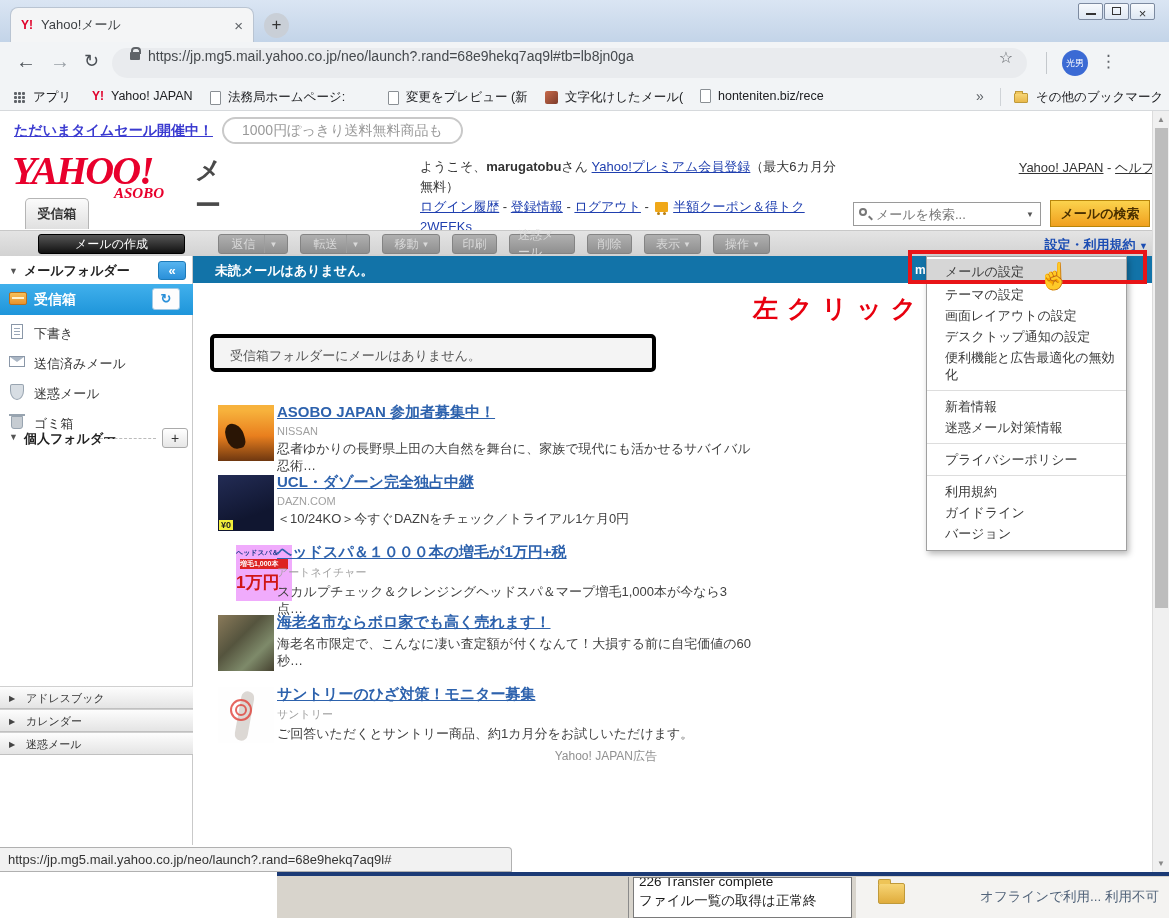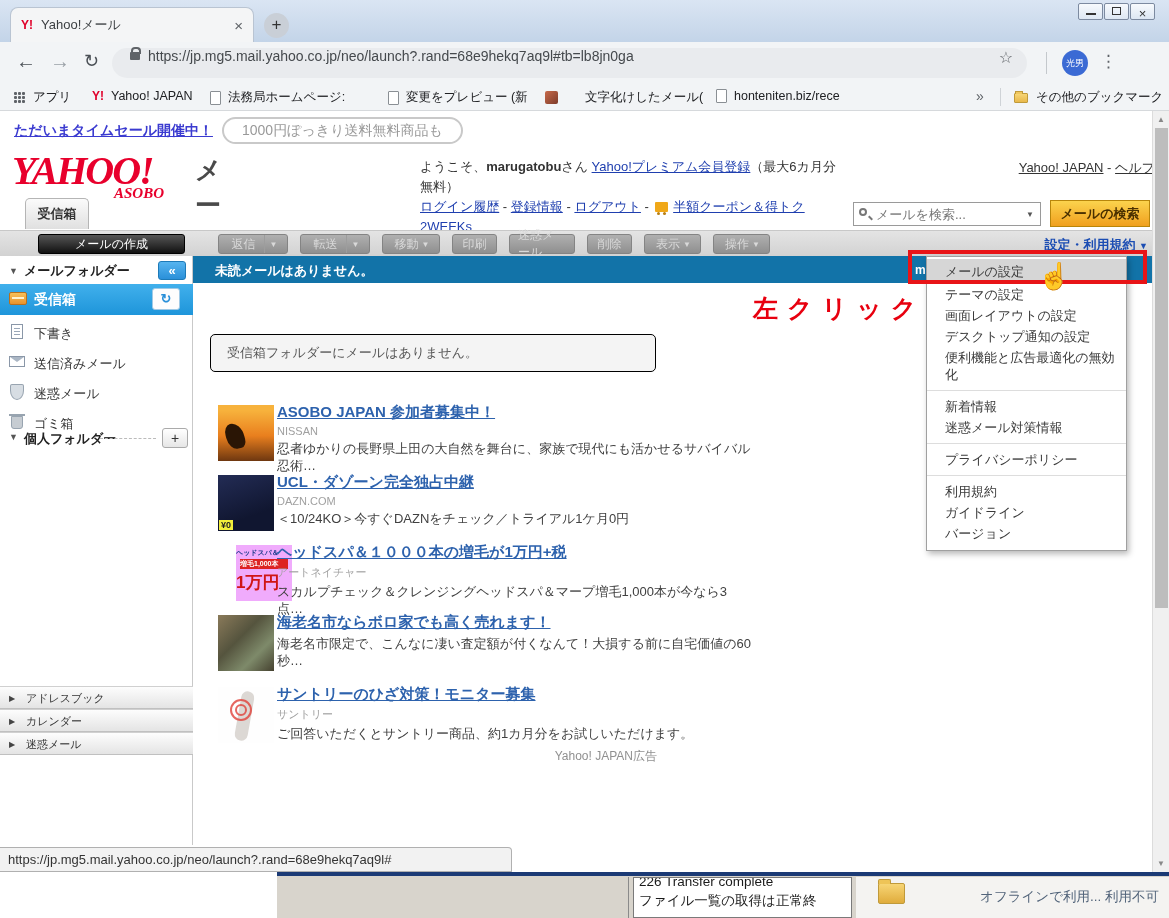--- a/index.html
+++ b/index.html
@@ -154,21 +154,21 @@
   .acc { position:absolute; left:0; width:193px; height:23px; background:linear-gradient(#fdfdfd,#e4e4e4);
          border-top:1px solid #d0d0d0; border-bottom:1px solid #c0c0c0; }
   .acc .tri { top:7px; font-size:8px; color:#444; }
   .acc .lbl { position:absolute; left:26px; top:4px; font-size:11px; color:#333; }
 
   
   .unread-bar { position:absolute; left:193px; top:145px; width:959px; height:27px; background:#1273a8; }
   .unread-bar .txt { position:absolute; left:22px; top:6px; color:#fff; font-weight:bold; font-size:13px; }
   .unread-bar .clip { position:absolute; left:722px; top:7px; color:#fff; font-weight:bold; font-size:12px; }
   .empty-box { position:absolute; left:210px; top:223px; width:446px; height:38px; background:#f4f4f4;
-               border:1px solid #000000; border-radius:5px; font-size:13px; color:#555; line-height:36px;
+               border:4px solid #000000; border-radius:5px; font-size:13px; color:#555; line-height:36px;
                padding-left:16px; }
   .ad { position:absolute; left:218px; width:540px; }
   .ad-thumb { position:absolute; left:0; top:2px; width:56px; height:56px; overflow:hidden; }
   .ad-text { position:absolute; left:59px; top:0; width:475px; }
   .ad-title { font-size:15px; font-weight:bold; color:#2d62ad; text-decoration:underline; }
   .ad-adv { font-size:11px; color:#a0a0a0; margin-top:3px; }
   .ad-desc { font-size:13px; color:#404040; line-height:17px; margin-top:3px; }
   .thumb0 { background:linear-gradient(#f7b23c 10%,#e97f1e 55%,#6e3710); }
   .thumb0:after { content:""; position:absolute; left:8px; top:18px; width:18px; height:26px;
                   background:#2a1505; border-radius:40% 60% 30% 50%; transform:rotate(-15deg); }
@@ -286,25 +286,25 @@
       <span>Yahoo! JAPAN</span>
     </div>
     <div class="bm" style="left:210px;">
       <span class="page-icon"></span>
       <span>法務局ホームページ:</span>
     </div>
     <div class="bm" style="left:388px;">
       <span class="page-icon"></span>
       <span>変更をプレビュー (新</span>
     </div>
-    <div class="bm" style="left:545px;gap:20px;">
+    <div class="bm" style="left:545px;">
       <span class="img-icon"></span>
       <span>文字化けしたメール(</span>
     </div>
-    <div class="bm" style="left:716px;">
+    <div class="bm" style="left:700px;">
       <span class="page-icon"></span>
       <span>honteniten.biz/rece</span>
     </div>
     <span class="bm-overflow">»</span>
     <span class="bm-divider"></span>
     <div class="bm" style="left:1014px;">
       <span class="folder-icon"></span>
       <span>その他のブックマーク</span>
     </div>
   </div>

